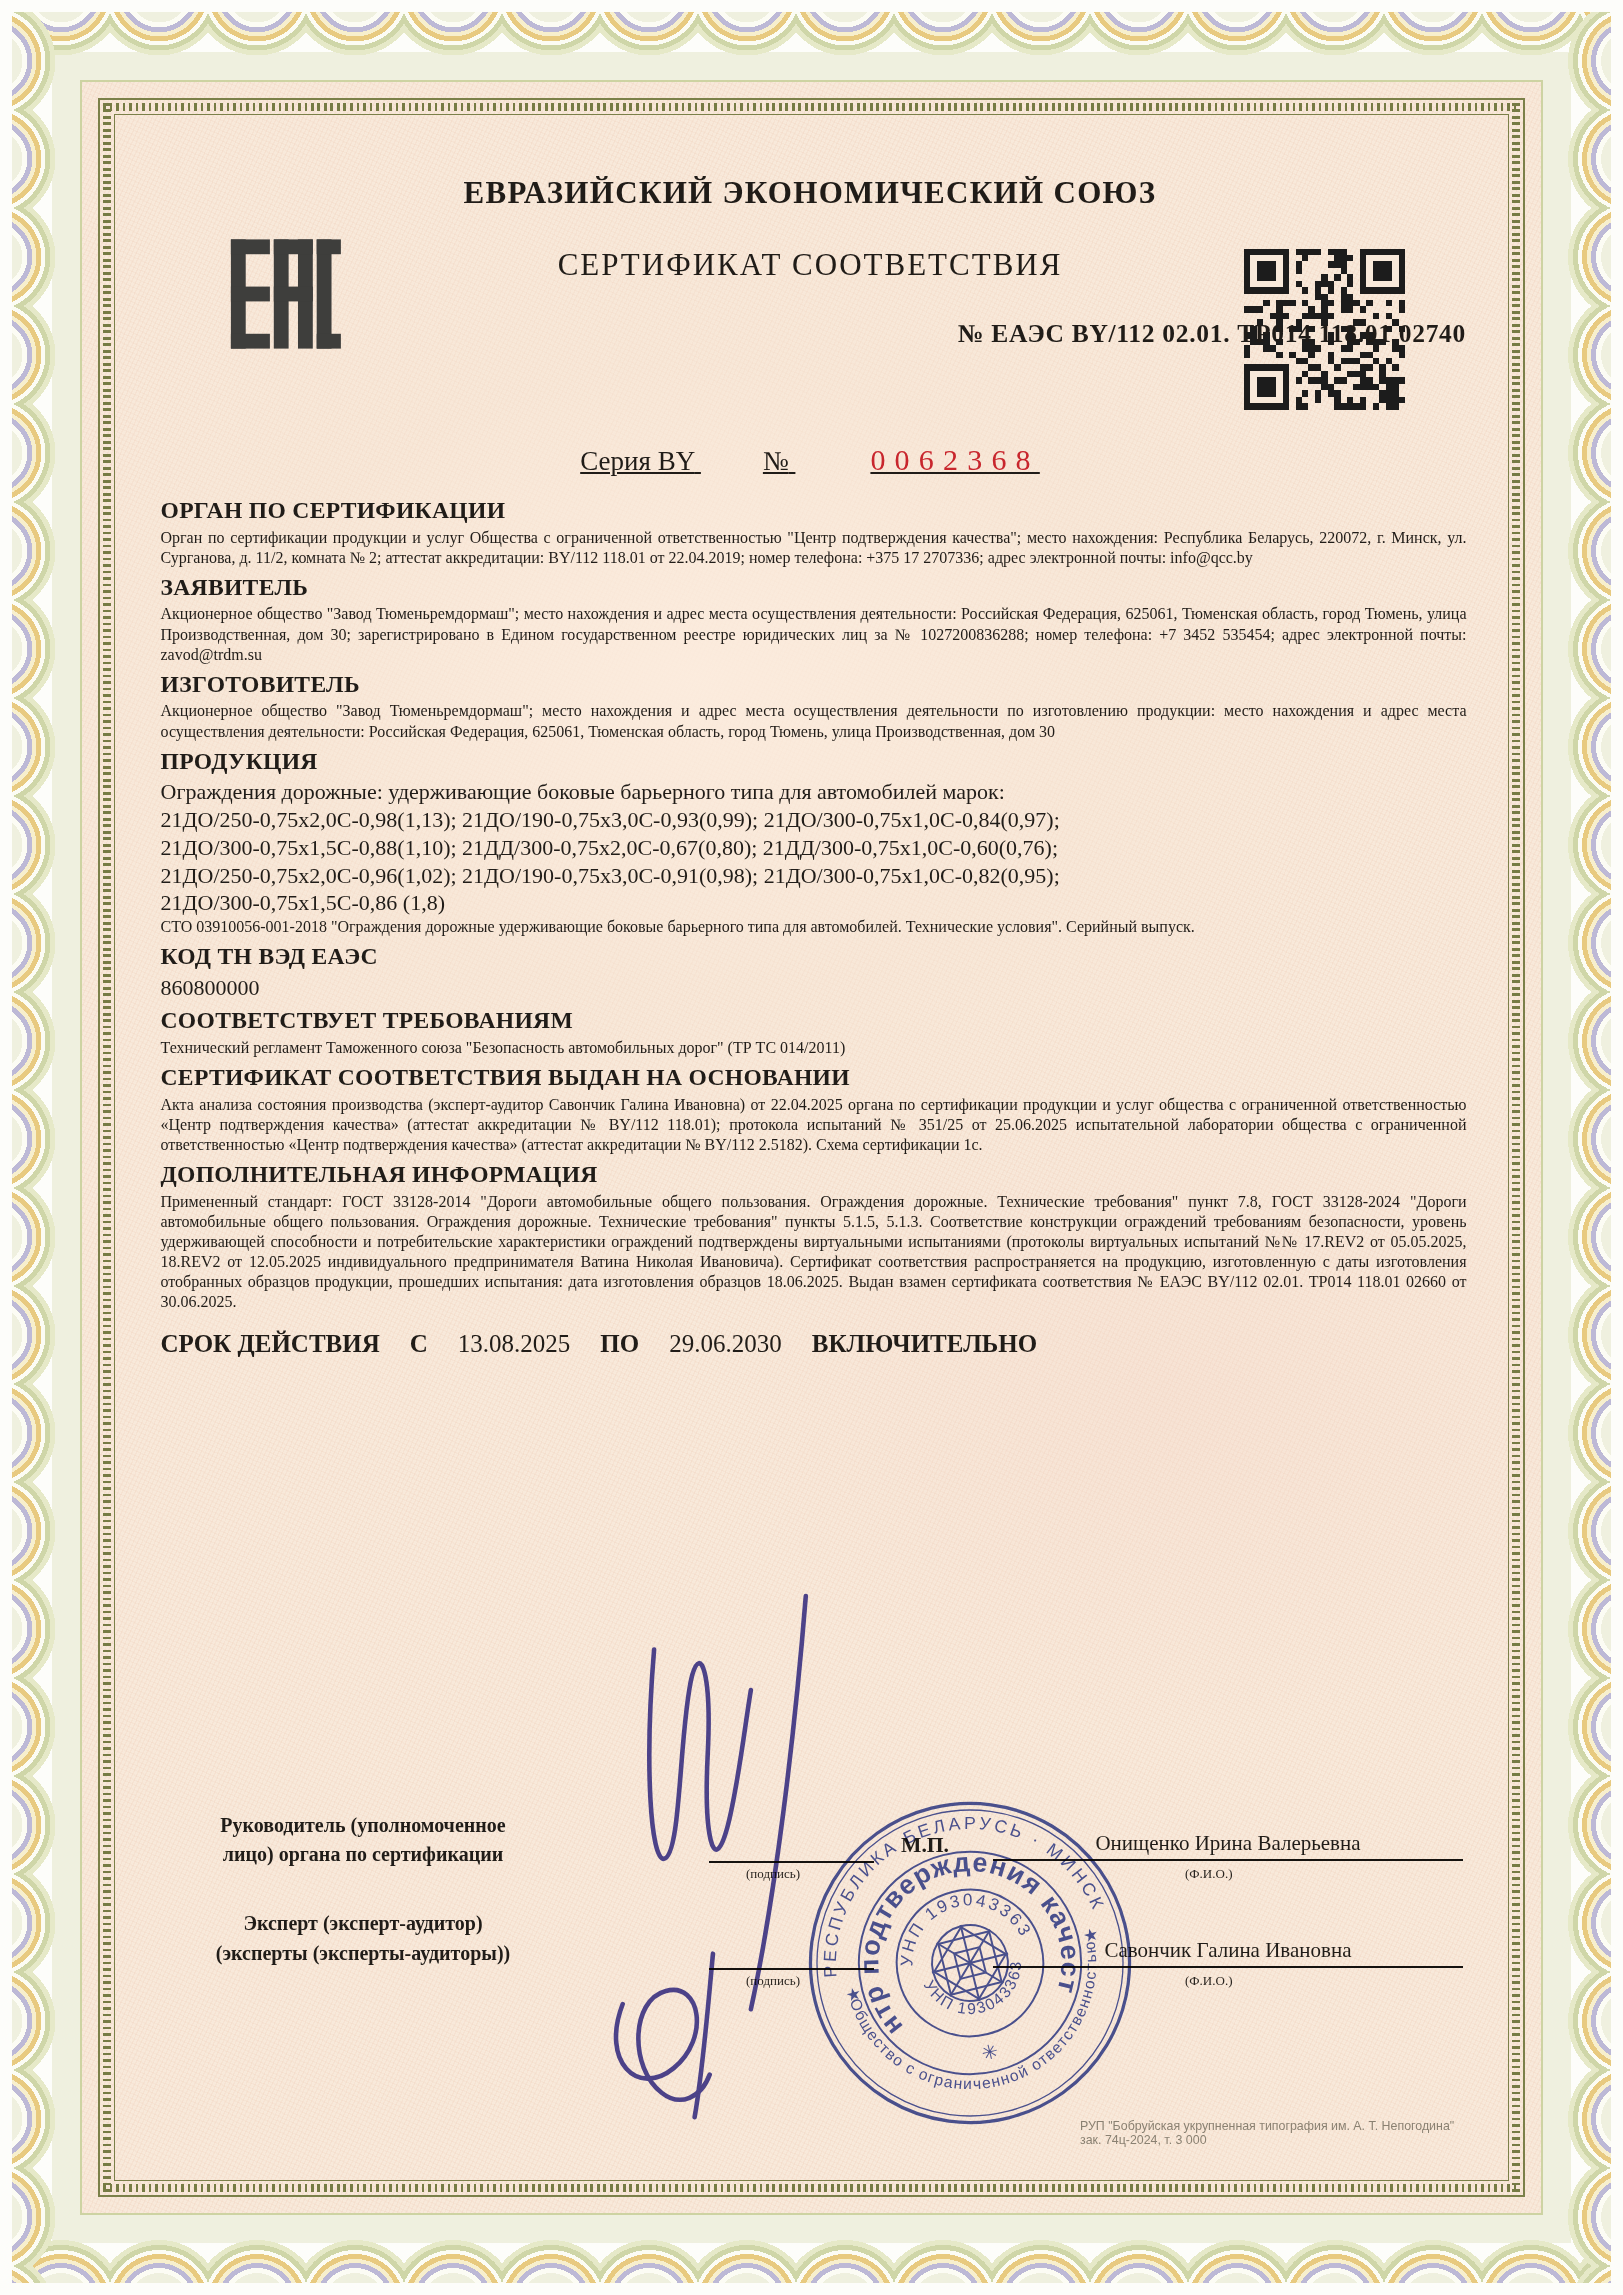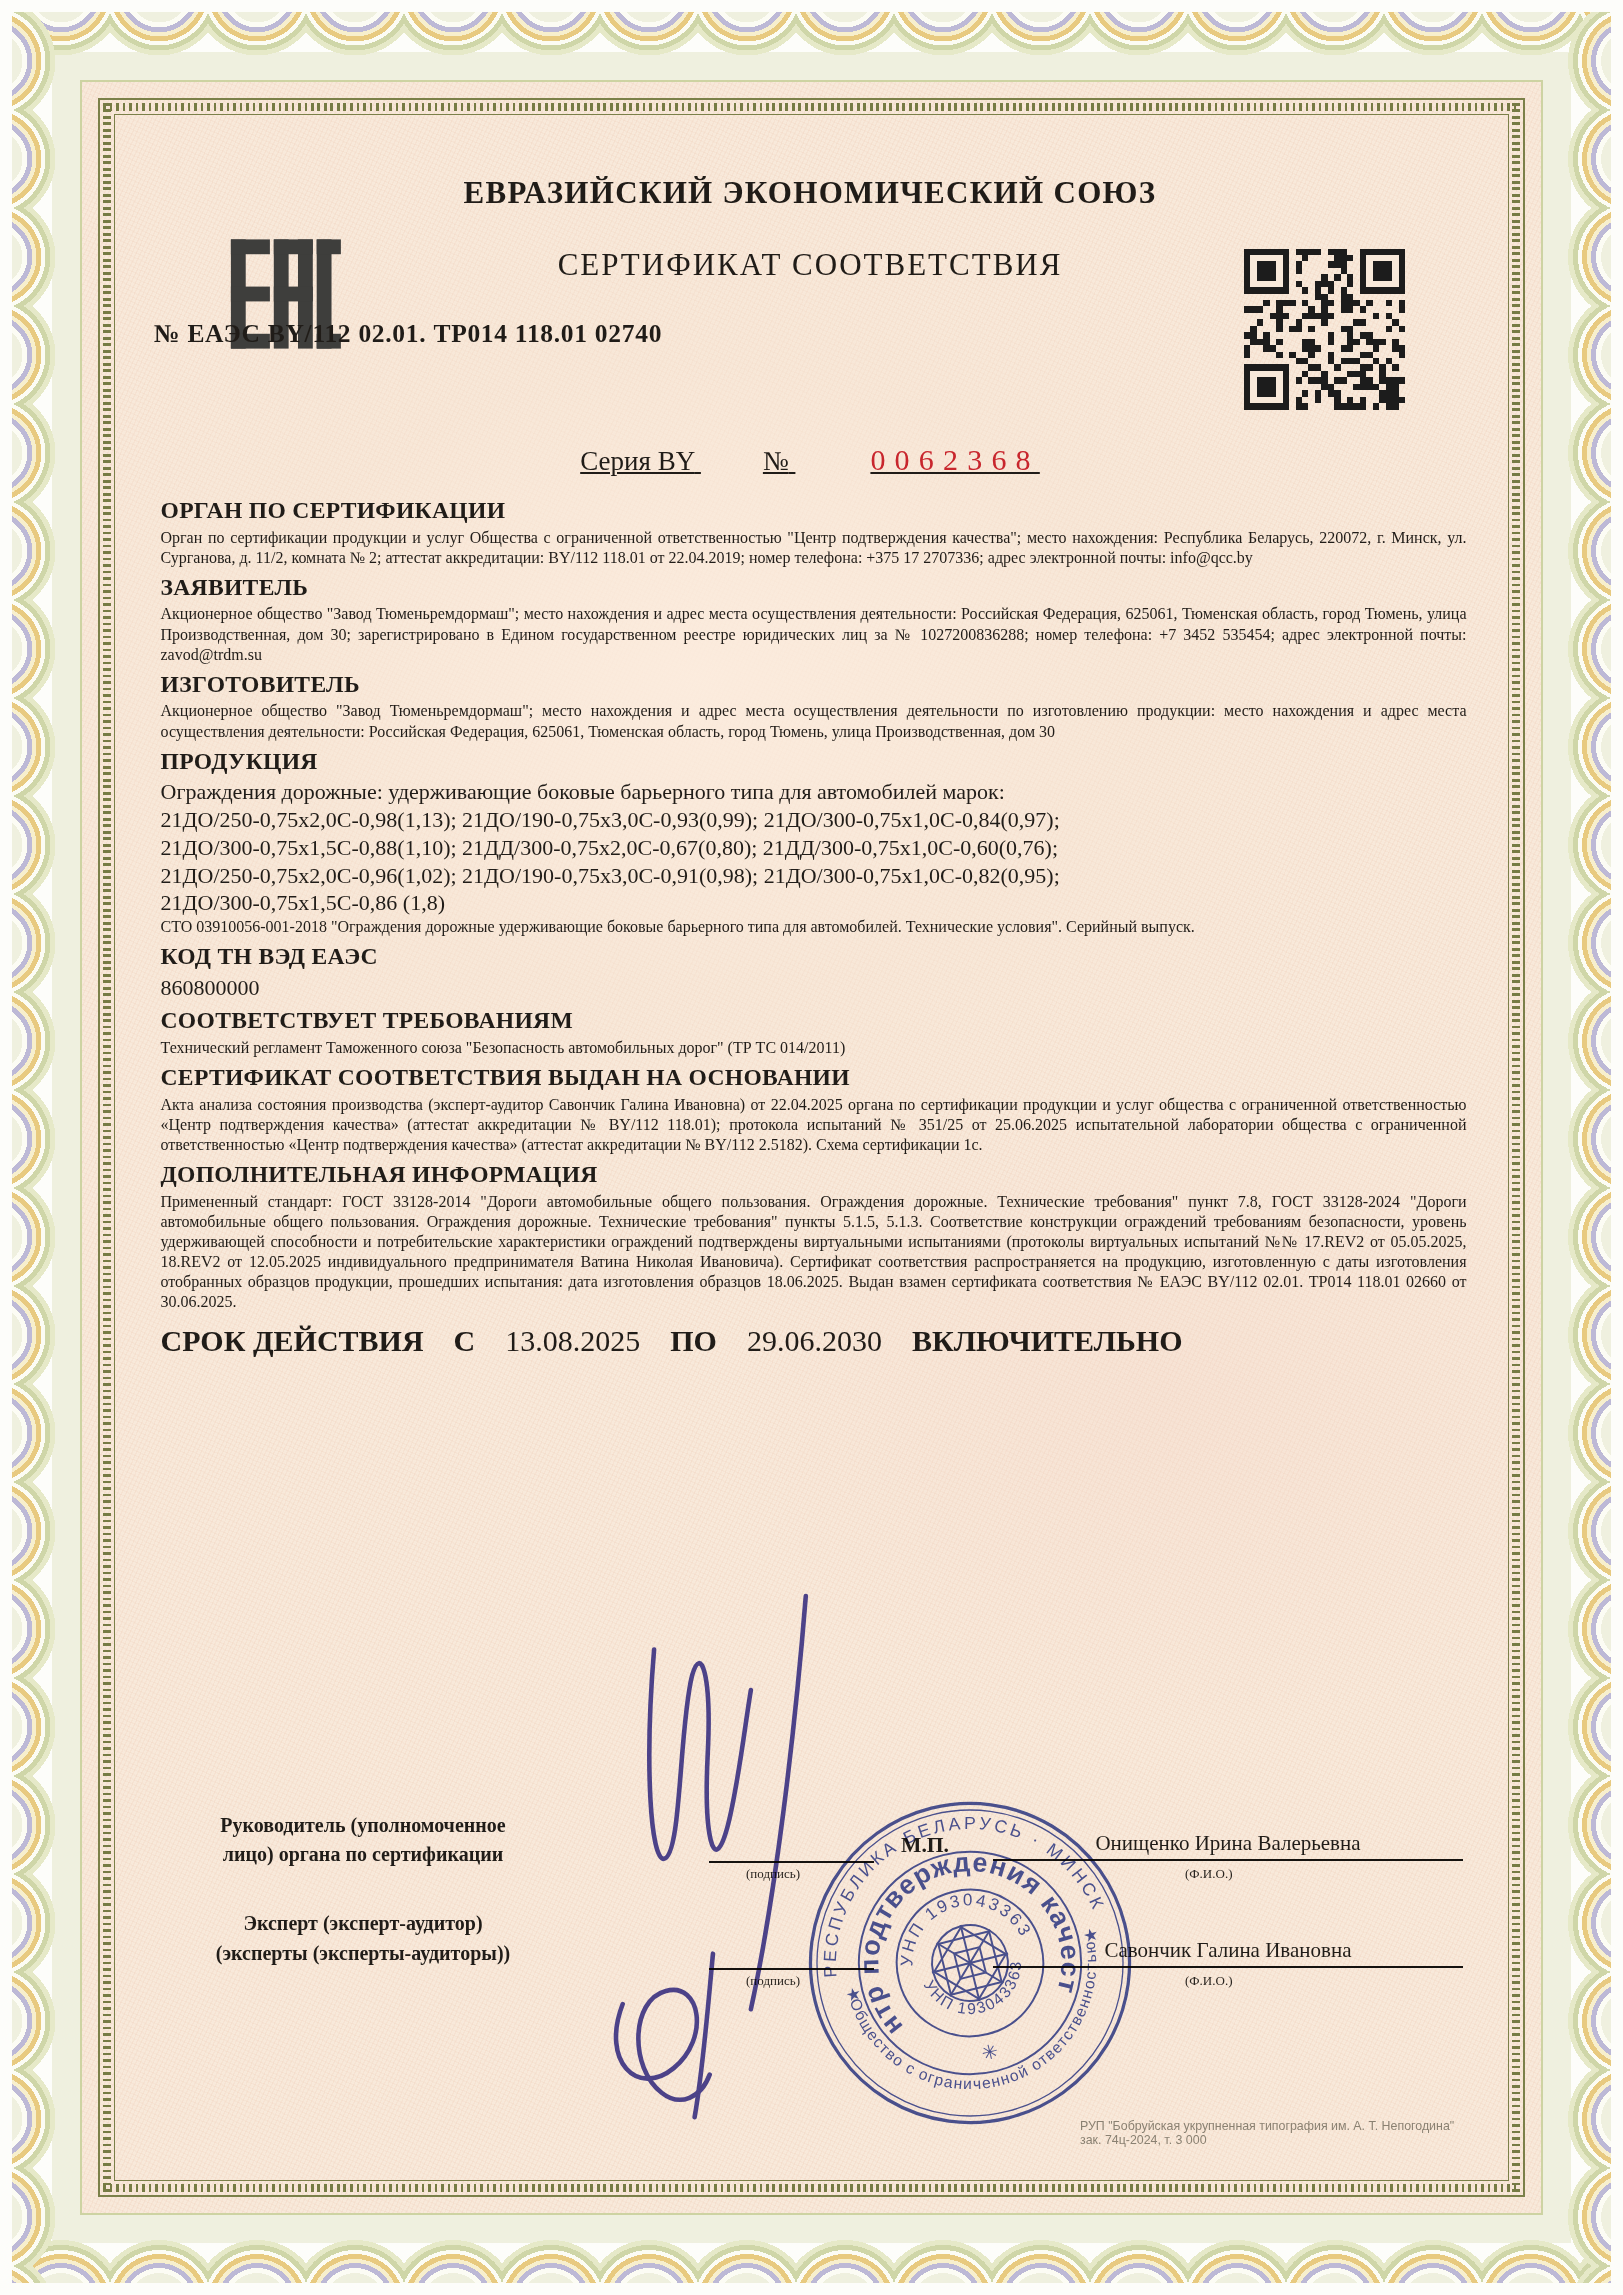--- a/index.html
+++ b/index.html
@@ -52,36 +52,36 @@
     background:repeating-linear-gradient(0deg,#767b44 0 2.6px,rgba(0,0,0,0) 2.6px 6.5px);}
   .frame .inner-line{position:absolute;inset:13.7px;border:1.3px solid #7b8049;}
 
   
   .content{position:absolute;left:154px;top:134px;width:1312px;height:2029px;}
 
   .t1{position:absolute;top:41px;left:0;right:0;text-align:center;
       font-weight:bold;font-size:31px;letter-spacing:1.3px;}
   .t2{position:absolute;top:113px;left:0;right:0;text-align:center;
       font-weight:normal;font-size:31px;letter-spacing:2px;}
-  .t3{position:absolute;top:185px;left:0;right:0;text-align:left;
+  .t3{position:absolute;top:185px;left:0;right:0;text-align:right;
       font-weight:bold;font-size:25.5px;letter-spacing:0.7px;}
 
   .eac{position:absolute;left:73px;top:101px;width:117px;height:118px;}
   .qr{position:absolute;left:1090px;top:113px;width:161px;height:164px;}
 
   .series{position:absolute;top:309px;left:0;right:0;text-align:center;font-size:27px;text-decoration:underline;}
   .series .no{margin-left:62px;}
   .series .num{margin-left:75px;color:#c8262d;font-size:30px;letter-spacing:9.2px;}
 
   .sections{position:absolute;top:357px;left:6.5px;width:1306px;}
   .sections h3{font-size:23.6px;font-weight:bold;margin:3.9px 0 2px 0;line-height:1.3;letter-spacing:0.3px;}
   .sections p{font-size:16px;line-height:1.26;margin:0 0 1.3px 0;text-align:justify;}
   .sections .ln{font-size:22px;line-height:1.26;}
 
-  .validity{margin-top:11px;font-size:30px;font-weight:bold;white-space:nowrap;}
+  .validity{margin-top:17px;font-size:25px;font-weight:bold;white-space:nowrap;}
   .validity .v{font-weight:normal;}
   .validity span{margin-right:30px;}
 
   
   .slabel{position:absolute;width:340px;left:39px;text-align:center;
           font-weight:bold;font-size:20px;line-height:1.45;}
   .sigline{position:absolute;left:555px;width:165px;border-bottom:2px solid #15120f;height:47px;}
   .under{position:absolute;font-size:13px;color:#2a2520;}
   .nameline{position:absolute;left:839px;width:470px;border-bottom:2px solid #15120f;height:47px;
             text-align:left;font-size:21px;display:flex;align-items:flex-end;justify-content:center;padding-bottom:2.6px;box-sizing:border-box;}

